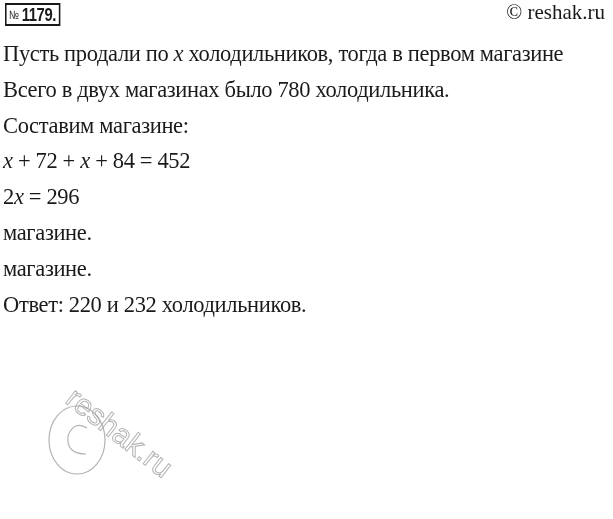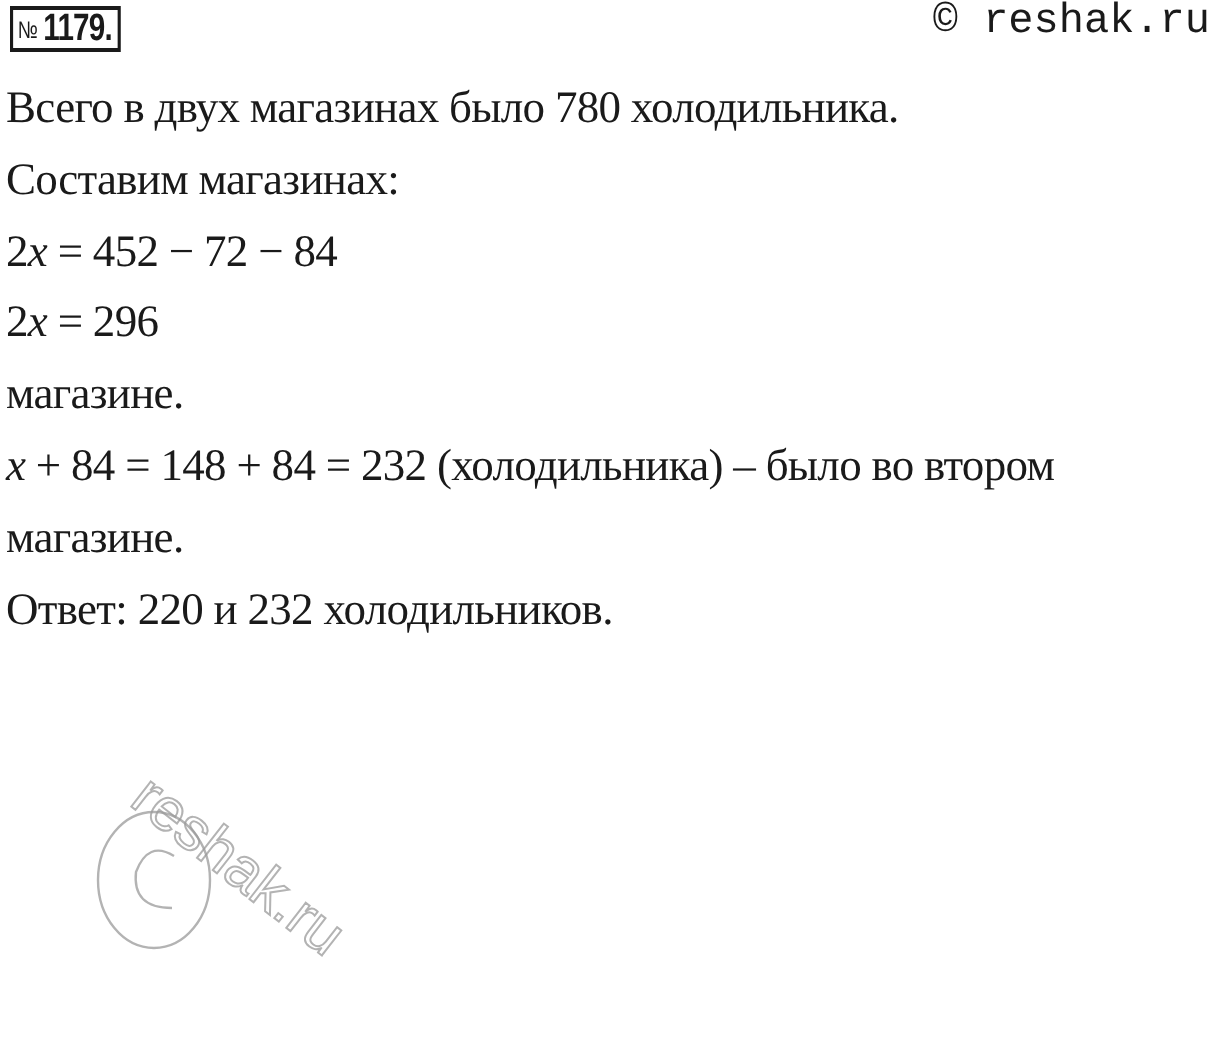--- a/index.html
+++ b/index.html
@@ -43,21 +43,20 @@
       font-size: 12px;
       font-weight: normal;
       margin-right: 4px;
     }
     .copyright {
       position: absolute;
       right: 8px;
       top: 0px;
       font-size: 21px;
       color: #1a1a1a;
-      font-family: Liberation Mono, monospace;
     }
     .content {
       position: absolute;
       left: 3px;
       top: 36px;
       width: 610px;
     }
     .line {
       font-size: 22.5px;
       line-height: 35.8px;
@@ -80,26 +79,26 @@
 
 <div class="header">
   <div class="task-number">
     <span class="no-sign">№</span>
     <span>1179.</span>
   </div>
   <div class="copyright">© reshak.ru</div>
 </div>
 
 <div class="content">
+  <div class="line">Пусть продали по <i>x</i> холодильников, тогда в первом магазине</div>
   <div class="line">Всего в двух магазинах было 780 холодильника.</div>
-  <div class="line">Составим магазинах:</div>
-  <div class="line">2<i>x</i> = 452 − 72 − 84</div>
+  <div class="line">Составим магазине:</div>
+  <div class="line"><i>x</i> + 72 + <i>x</i> + 84 = 452</div>
   <div class="line">2<i>x</i> = 296</div>
   <div class="line">магазине.</div>
-  <div class="line"><i>x</i> + 84 = 148 + 84 = 232 (холодильника) – было во втором</div>
   <div class="line">магазине.</div>
   <div class="line">Ответ: 220 и 232 холодильников.</div>
 </div>
 
 <svg class="watermark" viewBox="0 0 150 120">
   <g fill="none" stroke="#9a9a9a" stroke-width="1.2" opacity="0.75">
     <ellipse cx="35" cy="80" rx="28" ry="34"></ellipse>
     <path d="M45 68 Q32 60 26 76 Q24 94 44 94"></path>
   </g>
   <text x="0" y="0" transform="translate(22,42) rotate(38)" font-family="Liberation Sans, sans-serif" font-size="30" fill="none" stroke="#9a9a9a" stroke-width="1" opacity="0.75">reshak.ru</text>

